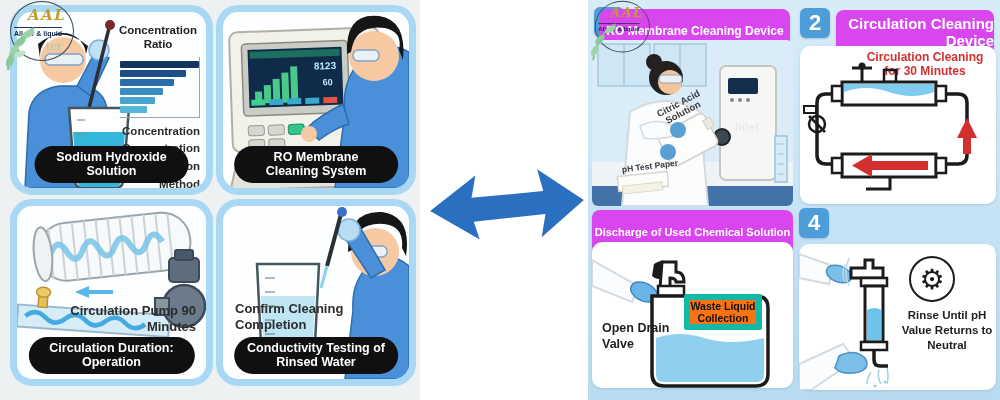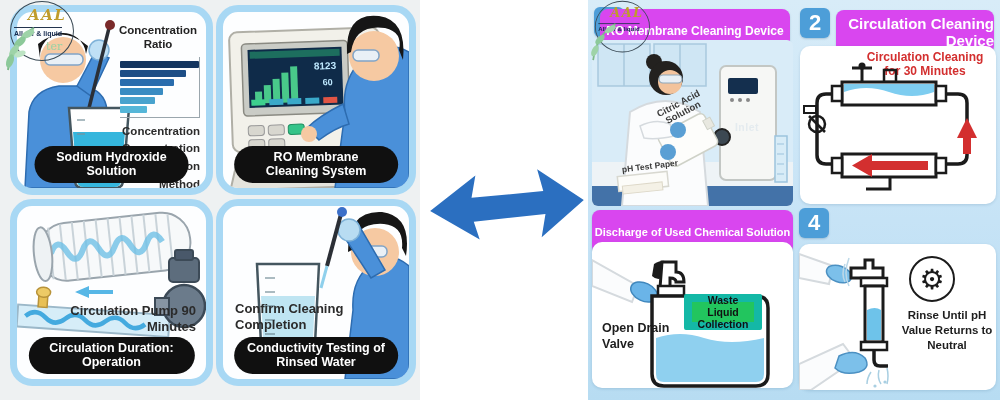--- a/index.html
+++ b/index.html
@@ -36,21 +36,21 @@
 .logo .leaves{position:absolute;left:-2px;top:26px}
 .logo2{transform:scale(.86);transform-origin:top left}
 
 .step-tile{position:absolute;width:30px;height:30px;background:#4d9ed8;border-radius:6px;color:#fff;font-weight:bold;
   font-size:22px;display:flex;align-items:center;justify-content:center;box-shadow:0 1px 2px rgba(30,80,120,.25)}
 .step-head{position:absolute;height:44px;background:#d946ef;border-radius:8px;color:#fff;font-weight:bold;
   display:flex;align-items:center;justify-content:center;text-align:right;box-shadow:0 1px 2px rgba(30,80,120,.25)}
 .content-box{position:absolute;background:#fff;border-radius:10px;box-shadow:0 1px 3px rgba(40,90,130,.18)}
 .red-note{position:absolute;color:#d32f2f;font-weight:bold;font-size:12px;text-align:center;line-height:1.2}
 .dark-note{position:absolute;color:#1e1e1e;font-weight:bold;line-height:1.3}
-.can-label{position:absolute;border:8px solid #14b8a6;background:#22c55e;border-radius:2px;font-weight:bold;color:#111;
+.can-label{position:absolute;border:6px solid #14b8a6;background:#f97316;border-radius:2px;font-weight:bold;color:#111;
   font-size:10.5px;text-align:center;display:flex;align-items:center;justify-content:center;line-height:1.15}
 .gear-badge{position:absolute;width:46px;height:46px;border:2.5px solid #1b1b1b;border-radius:50%;display:flex;
   align-items:center;justify-content:center;font-size:28px;color:#1b1b1b;background:#fff}
 .scene-label{position:absolute;font-weight:bold;color:#3a3a3a;text-align:center;line-height:1.1}
 </style>
 </head>
 <body>
 
 <div class="canvas">
 

